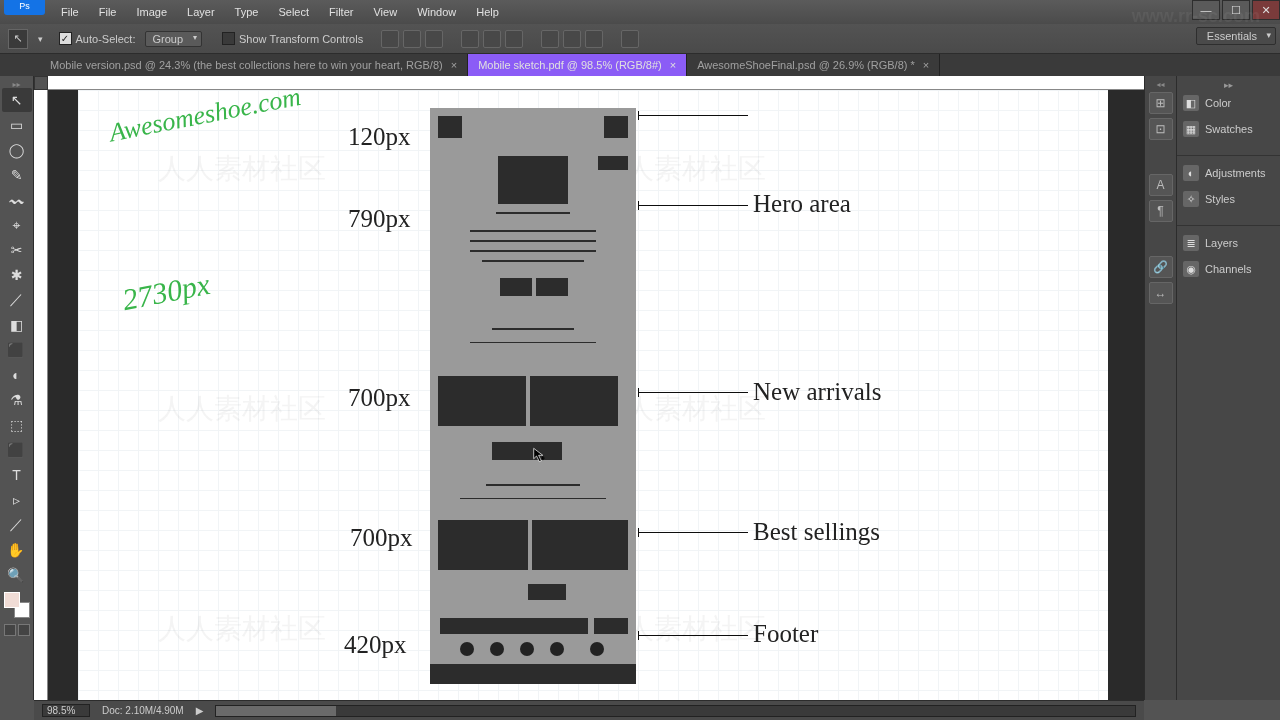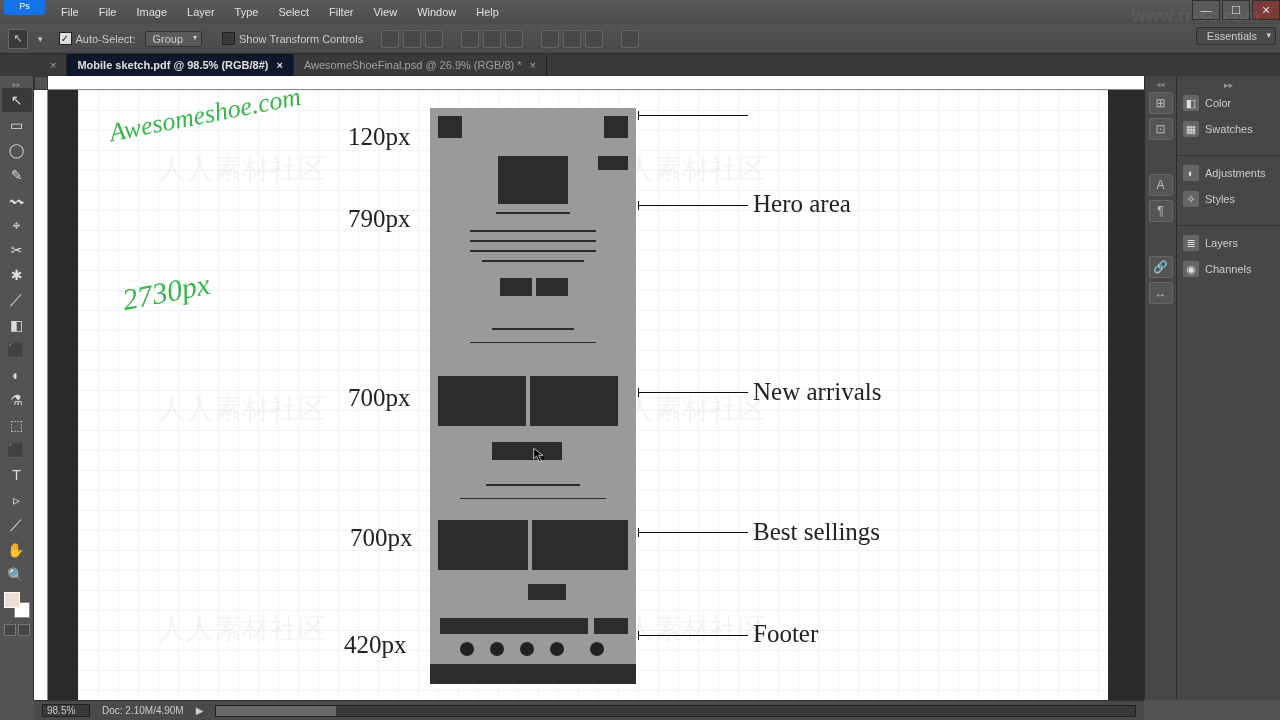--- a/index.html
+++ b/index.html
@@ -20,21 +20,21 @@
 .options-bar .dropdown { background: #5a5a5a; border: 1px solid #333; padding: 1px 18px 1px 6px; position: relative; border-radius: 2px; }
 .options-bar .dropdown::after { content: "▾"; position: absolute; right: 4px; font-size: 8px; }
 .options-bar .align-group { display: flex; gap: 4px; margin-left: 8px; }
 .options-bar .align-ico { width: 18px; height: 18px; border: 1px solid #666; background: #484848; border-radius: 2px; }
 .options-bar .workspace-sel { position: absolute; right: 4px; top: 3px; background: #4a4a4a; border: 1px solid #2e2e2e; padding: 2px 18px 2px 10px; border-radius: 2px; }
 .options-bar .workspace-sel::after { content: "▾"; position: absolute; right: 4px; font-size: 9px; }
 
 
 .doc-tabs { height: 22px; background: #3a3a3a; display: flex; align-items: flex-end; padding-left: 40px; font-size: 11px; color: #a0a0a0; }
 .doc-tab { padding: 4px 10px; height: 22px; display: flex; align-items: center; gap: 8px; border-right: 1px solid #222; }
-.doc-tab.active { background: #0f172a; color: #e0e0e0; font-weight: bold; }
+.doc-tab.active { background: #8b5cf6; color: #e0e0e0; }
 .doc-tab .tab-close { font-size: 11px; }
 
 
 .main-area { display: flex; height: calc(720px - 24px - 30px - 22px - 20px); }
 
 
 .toolbox { width: 34px; background: #535353; border-right: 1px solid #2c2c2c; display: flex; flex-direction: column; padding-top: 4px; }
 .toolbox .tool { width: 30px; height: 24px; margin: 0 auto 1px; display: flex; align-items: center; justify-content: center; color: #ddd; font-size: 14px; border-radius: 2px; }
 .toolbox .tool.sel { background: #3a3a3a; }
 .toolbox .swatches { margin: 4px auto; position: relative; width: 26px; height: 26px; }
@@ -136,20 +136,21 @@
     <span class="align-ico"></span>
   </span>
   <span class="align-group">
     <span class="align-ico"></span>
   </span>
   <span class="workspace-sel">Essentials</span>
 </div>
 
 <div class="doc-tabs">
   <div class="doc-tab">
+    <span>Mobile version.psd @ 24.3% (the best collections here to win your heart, RGB/8)</span>
     <span class="tab-close">×</span>
   </div>
   <div class="doc-tab active">
     <span>Mobile sketch.pdf @ 98.5% (RGB/8#)</span>
     <span class="tab-close">×</span>
   </div>
   <div class="doc-tab">
     <span>AwesomeShoeFinal.psd @ 26.9% (RGB/8) *</span>
     <span class="tab-close">×</span>
   </div>

